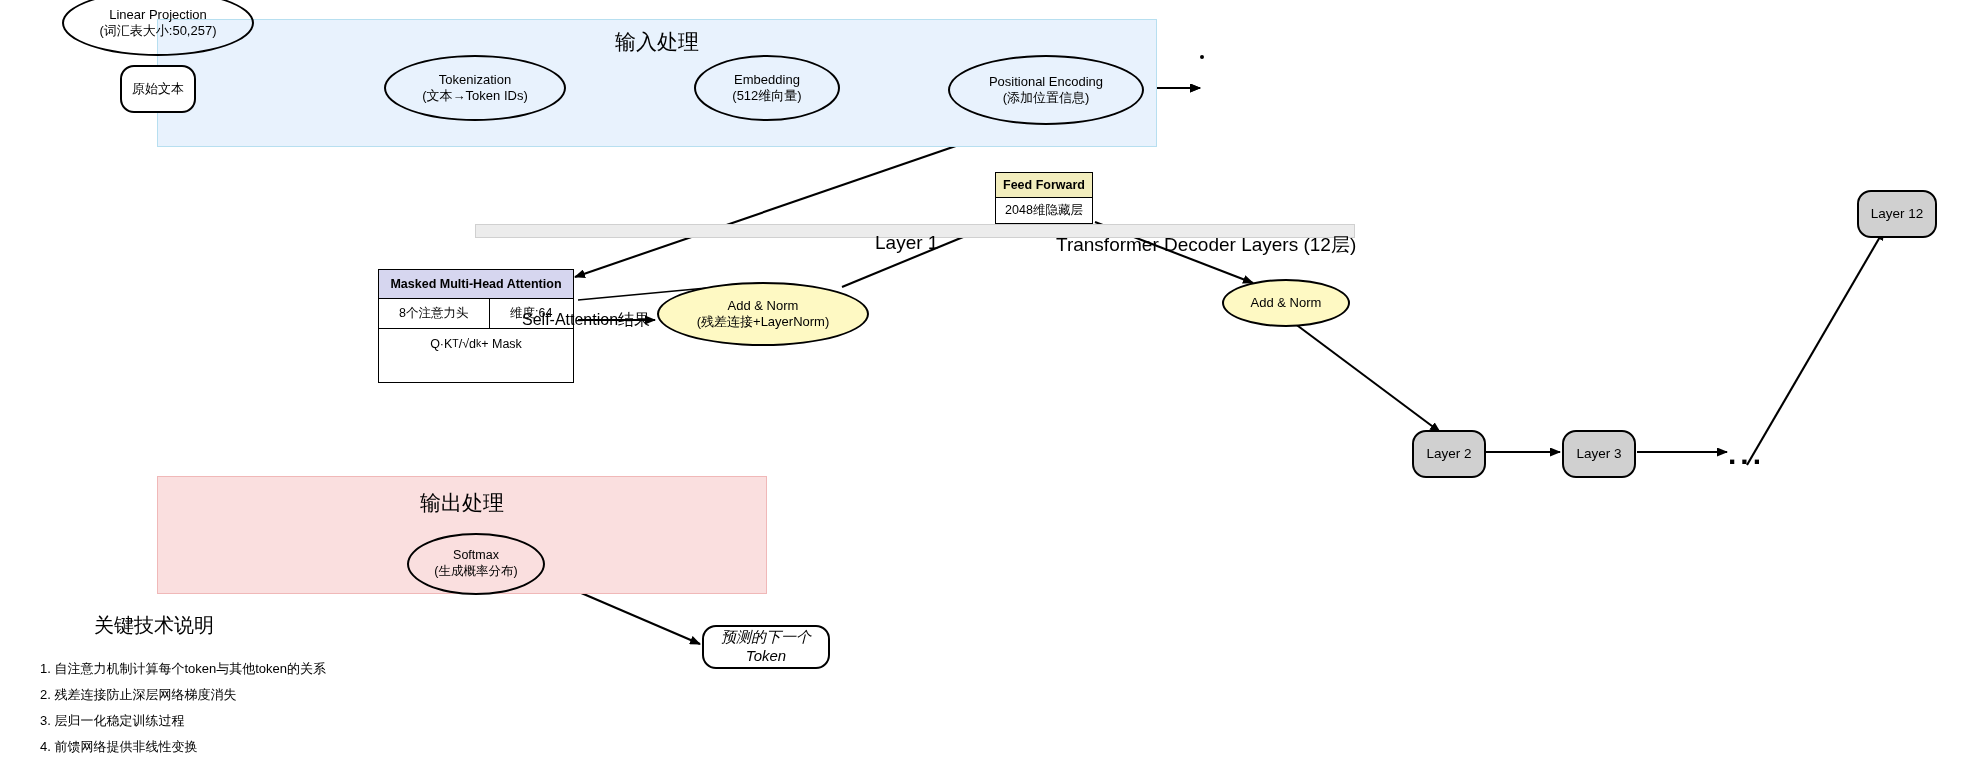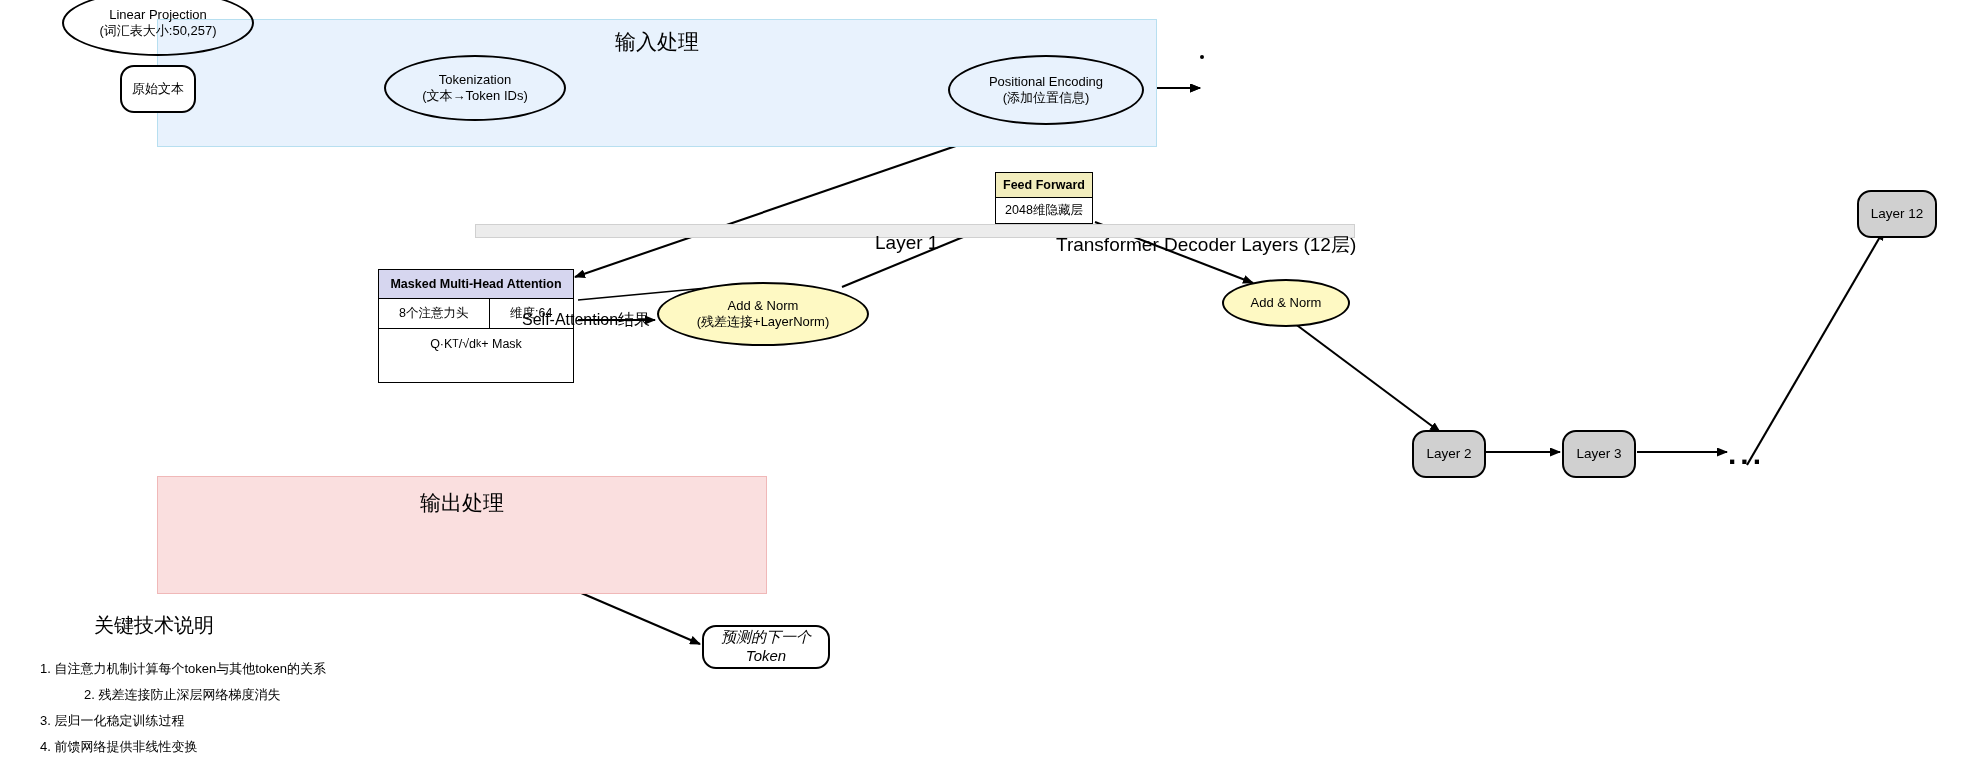--- a/index.html
+++ b/index.html
@@ -116,20 +116,26 @@
     <span>原始文本</span>
   </div>
 
   <div class="node ellipse" style="left:384px;top:55px;width:182px;height:66px;font-size:13px;background:#e8f2fd;">
     <div>
       <span class="l1">Tokenization</span>
       <span class="l2">(文本→Token IDs)</span>
     </div>
   </div>
 
+  <div class="node ellipse" style="left:694px;top:55px;width:146px;height:66px;font-size:13px;background:#e8f2fd;">
+    <div>
+      <span class="l1">Embedding</span>
+      <span class="l2">(512维向量)</span>
+    </div>
+  </div>
 
   <div class="node ellipse" style="left:1200px;top:55px;width:0px;height:0px;"></div>
   <div class="node ellipse" style="left:948px;top:55px;width:196px;height:70px;font-size:13px;background:#e8f2fd;">
     <div>
       <span class="l1">Positional Encoding</span>
       <span class="l2">(添加位置信息)</span>
     </div>
   </div>
 
   <div class="grey-bar" style="left:475px;top:224px;width:880px;height:14px;"></div>
@@ -187,25 +193,31 @@
 
   <div class="node rrect grey" style="left:1857px;top:190px;width:80px;height:48px;font-size:13.5px;">
     <span>Layer 12</span>
   </div>
 
   <div class="group-box" style="left:157px;top:476px;width:610px;height:118px;
               background:#fadfdf;border:1.5px solid #f0b8b8;">
     <div class="group-title" style="top:12px;">输出处理</div>
   </div>
 
+  <div class="node ellipse" style="left:407px;top:533px;width:138px;height:62px;font-size:12.5px;background:#fadfdf;">
+    <div>
+      <span class="l1">Softmax</span>
+      <span class="l2">(生成概率分布)</span>
+    </div>
+  </div>
 
   <div class="node rrect" style="left:702px;top:625px;width:128px;height:44px;font-size:15px;font-style:italic;">
     <span>预测的下一个Token</span>
   </div>
 
   <div class="notes-title" style="left:94px;top:612px;">关键技术说明</div>
 
   <div class="note-item" style="left:40px;top:660px;">1. 自注意力机制计算每个token与其他token的关系</div>
-  <div class="note-item" style="left:40px;top:686px;margin-left:44px;">2. 残差连接防止深层网络梯度消失</div>
+  <div class="note-item" style="left:40px;top:686px;">2. 残差连接防止深层网络梯度消失</div>
   <div class="note-item" style="left:40px;top:712px;">3. 层归一化稳定训练过程</div>
   <div class="note-item" style="left:40px;top:738px;">4. 前馈网络提供非线性变换</div>
 
 </div>
 
 </body></html>

